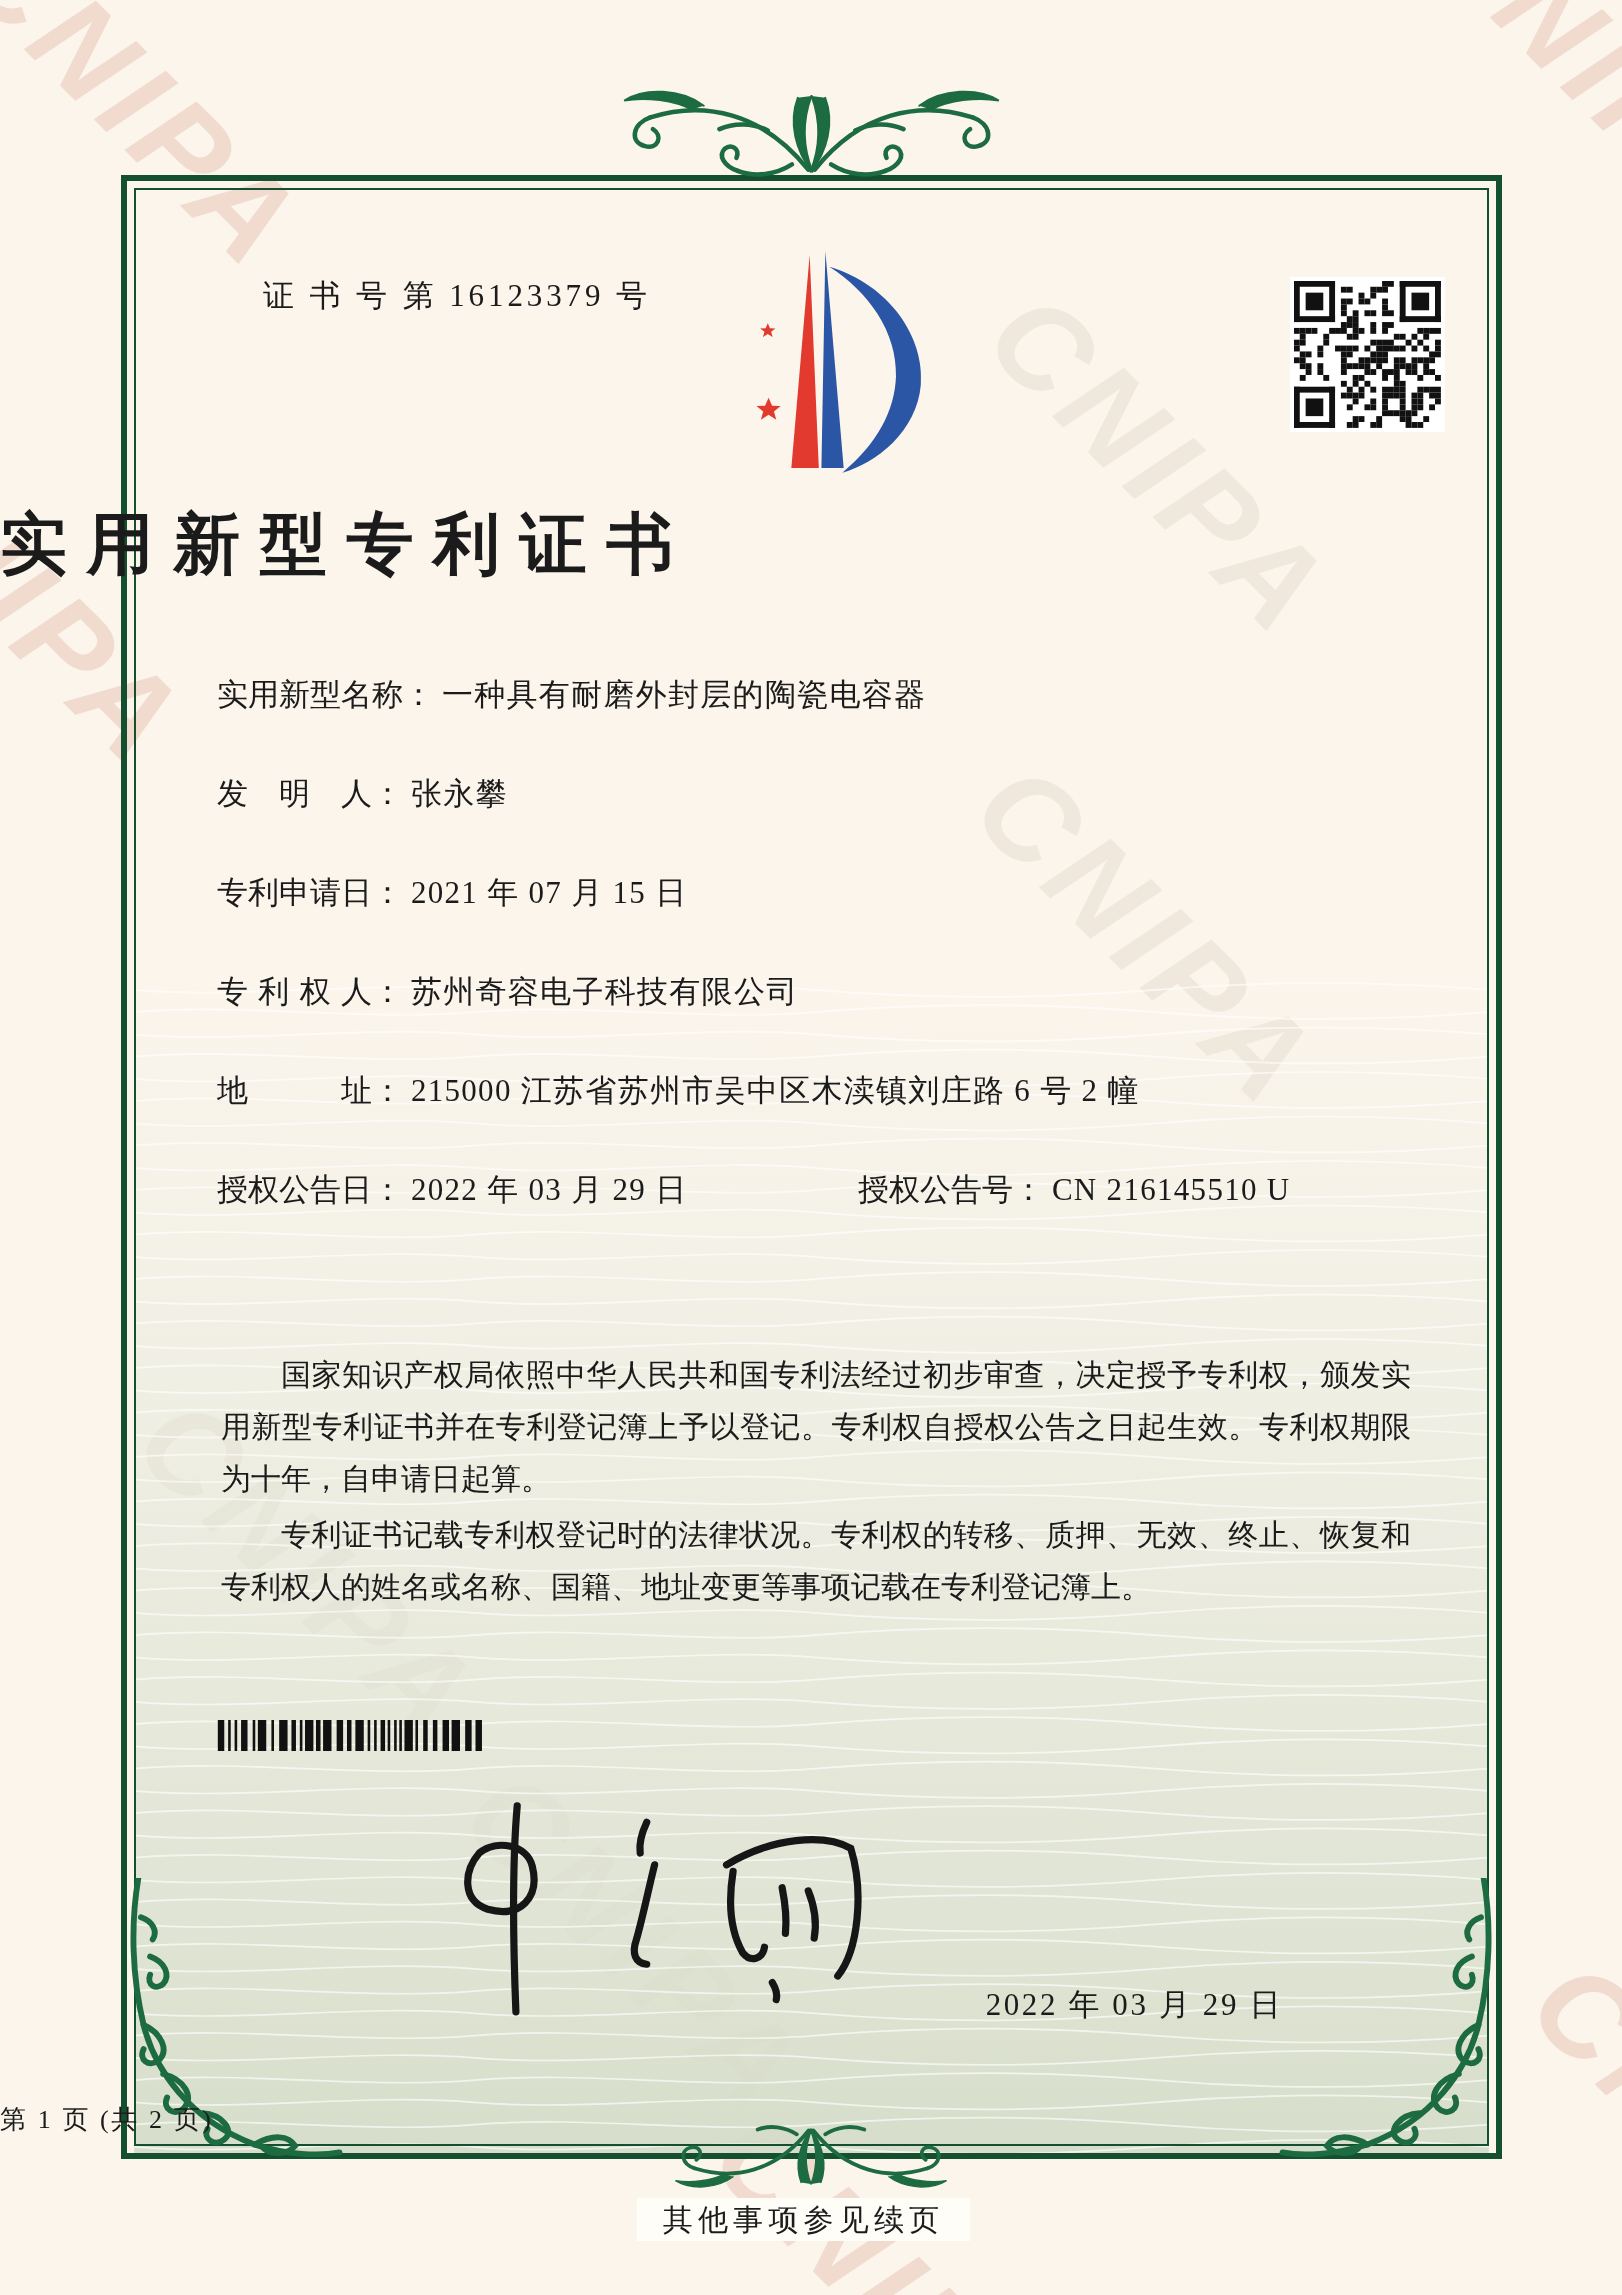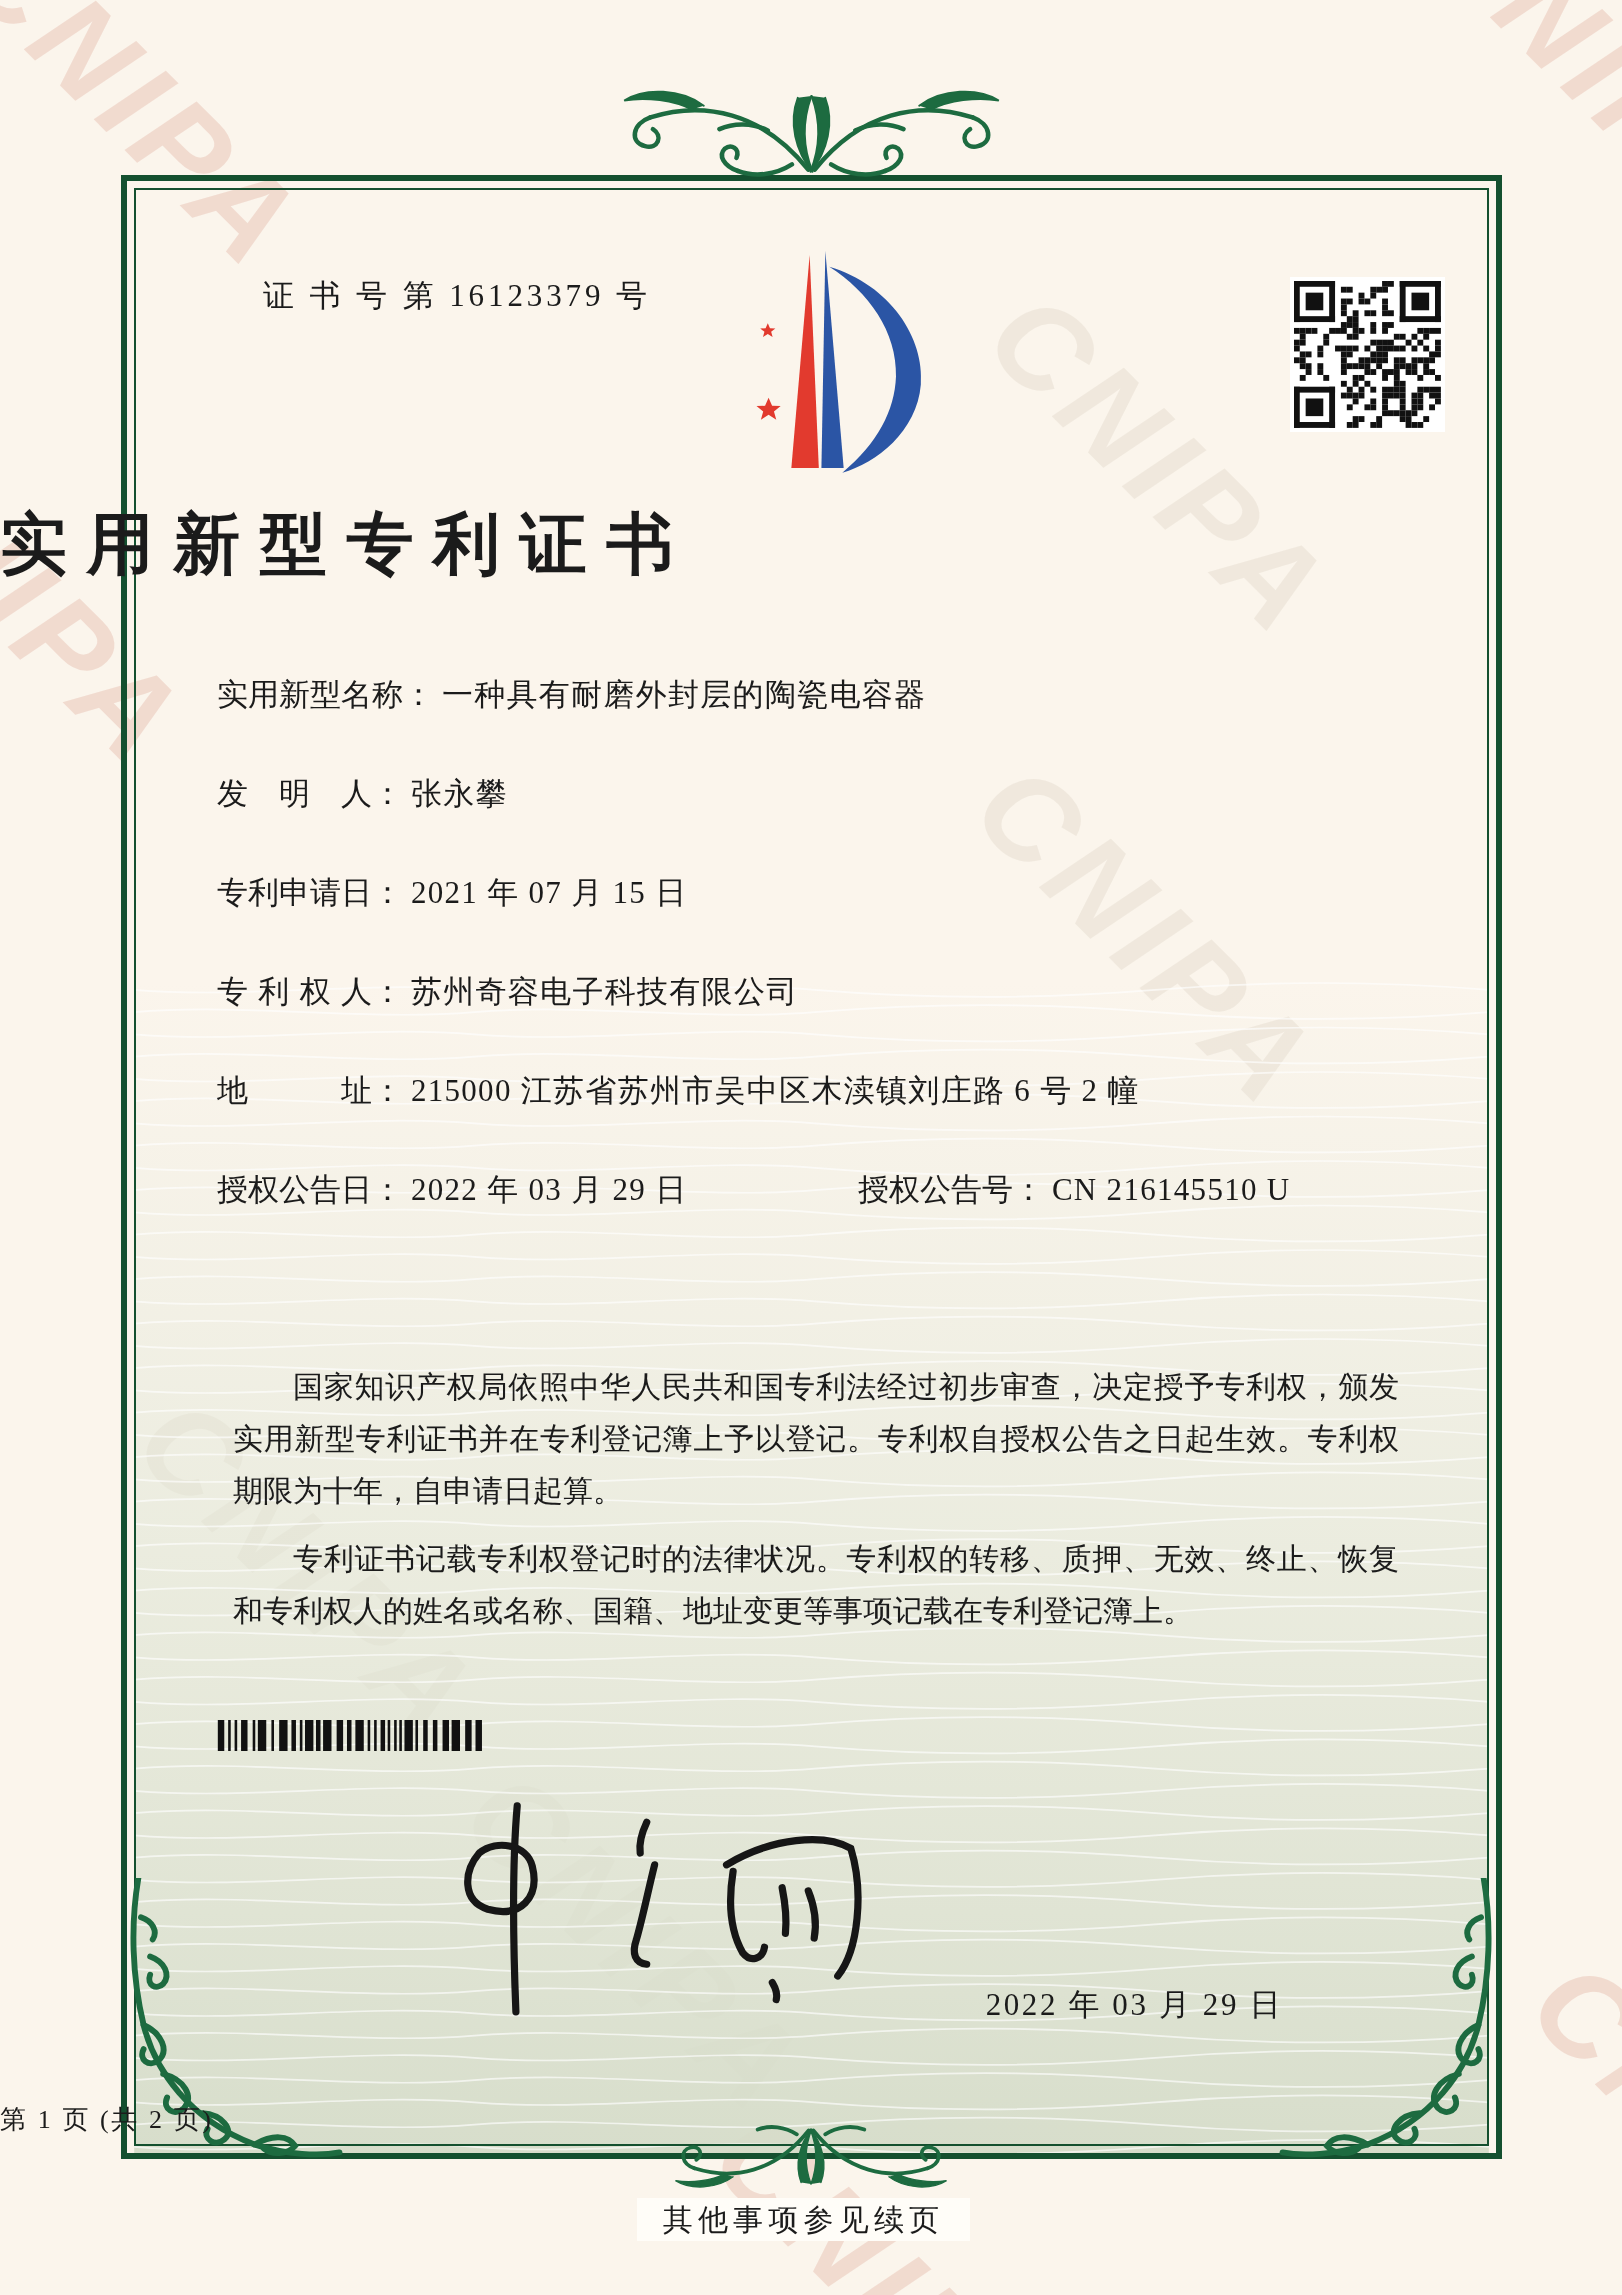--- a/index.html
+++ b/index.html
@@ -51,21 +51,21 @@
     display:inline-block; min-width:5em; text-align:justify; text-align-last:justify;
     vertical-align:top;
   }
   .fcolon{display:inline-block; margin-right:7.9px;}
   .fvalue{letter-spacing:1.3px;}
   .grant-pair2{position:absolute; left:641px; top:0;}
   .paras{
     position:absolute; left:217px; right:208px; top:1345px;
     font-size:30px; line-height:52px; text-align:justify;
   }
-  .paras p{margin:16px; text-indent:60px;}
+  .paras p{margin:4px; text-indent:60px;}
   .barcode{position:absolute; left:216px; top:1720px;}
   .sig-labels{position:absolute; left:239px; top:1853px; font-size:31px; letter-spacing:3.9px;}
   .sig-labels div{height:81px;}
   .signature{position:absolute; left:406px; top:1760px;}
   .issue-date{
     position:absolute; right:340px; top:1984px;
     font-size:31px; letter-spacing:2.6px;
   }
   .page-indicator{
     position:absolute; left:0; right:0; top:2102px;

